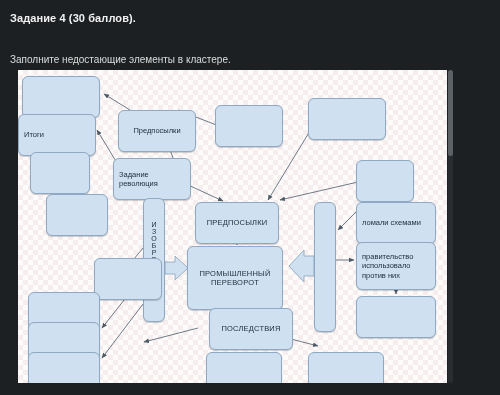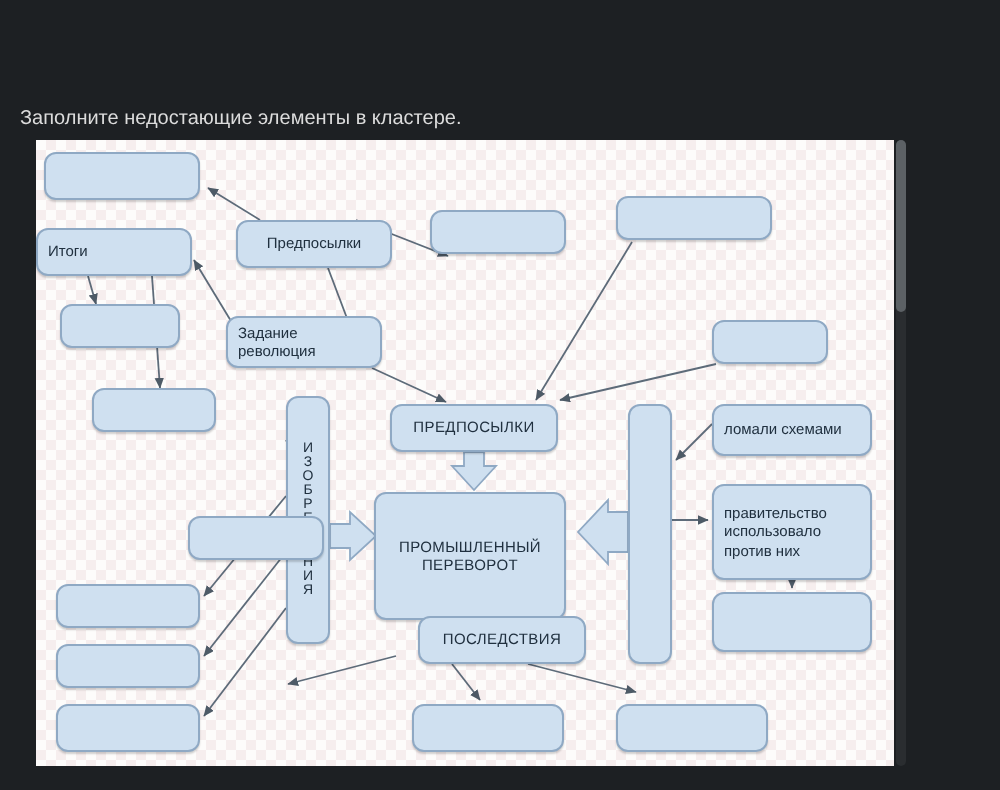--- a/index.html
+++ b/index.html
@@ -40,21 +40,21 @@
     box-sizing:border-box;
     background:#cfe0f0;
     border:1px solid #8fa9c4;
     border-radius:6px;
     box-shadow:0 1px 1px rgba(0,0,0,.18);
     color:#20303f;
     display:flex;
     align-items:center;
     font-size:7.5px;
     line-height:1.25;
-    padding:2px 5px;
+    padding:20px 5px;
     overflow:hidden;
   }
   .node.center-txt{justify-content:center;text-align:center;}
   .node.caps{font-size:7.5px;letter-spacing:.2px;}
   .node .lbl{display:block;white-space:pre-line;}
 
   
   .node.vert{
     flex-direction:column;justify-content:center;text-align:center;
     padding:3px 1px;font-size:7px;letter-spacing:0;line-height:1.02;
@@ -69,20 +69,21 @@
   #vscroll .thumb{
     position:absolute;left:0;top:0;width:5px;height:86px;
     background:#5c6165;border-radius:3px;
   }
 </style>
 </head>
 <body>
 
 <div id="root">
 
+  <div class="hdr task-title">Задание 4 (30 баллов).</div>
   <div class="hdr instr">Заполните недостающие элементы в кластере.</div>
 
   <div id="canvas">
     <svg id="svg-layer" viewBox="0 0 429 313" xmlns="http://www.w3.org/2000/svg">
       <defs>
         <marker id="ah" markerWidth="7" markerHeight="7" refX="5.6" refY="2.6" orient="auto" markerUnits="strokeWidth">
           <path d="M0,0 L6,2.6 L0,5.2 z" fill="#4d5a66"></path>
         </marker>
       </defs>
       <g stroke="#5d6b79" stroke-width="0.9" fill="none" marker-end="url(#ah)">

